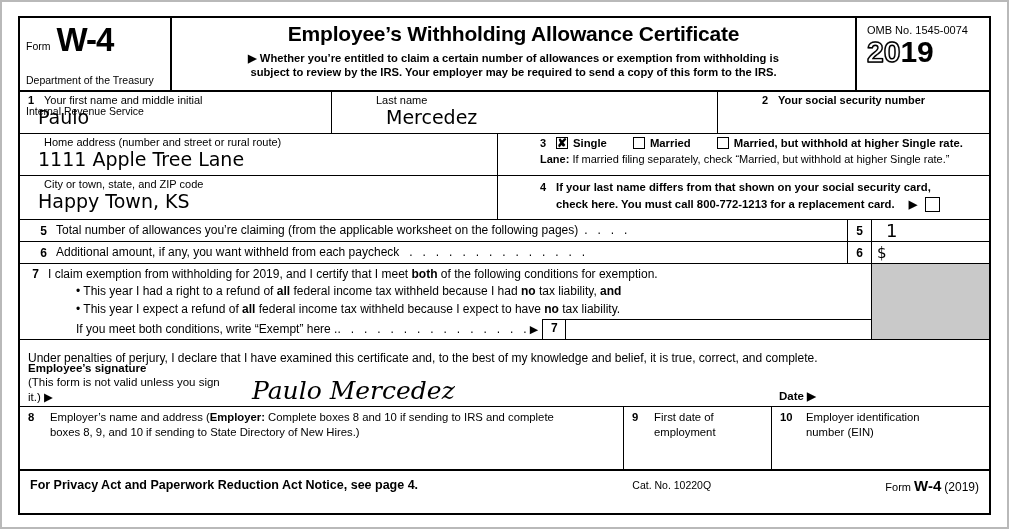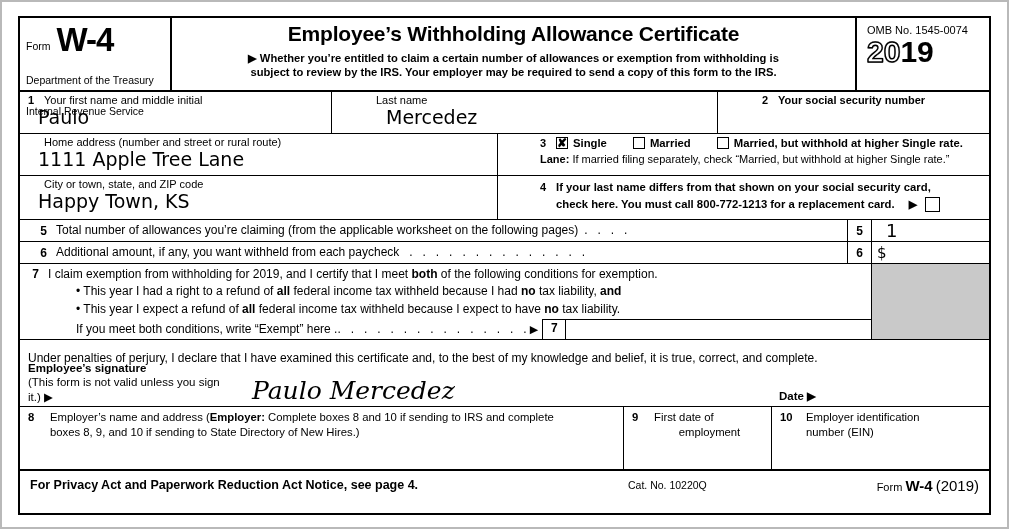--- a/index.html
+++ b/index.html
@@ -292,21 +292,21 @@
     border-top: 2px solid #000;
     display: flex;
     align-items: center;
     height: 30px;
     padding: 0 10px 0 10px;
   }
   .f-left { font-size: 12.5px; font-weight: bold; flex: 0 0 auto; }
   .f-mid { flex: 1; text-align: center; font-size: 10.5px; padding-left: 40px;}
   .f-right { font-size: 11px; flex: 0 0 auto; }
   .f-right .w4s { font-size: 15px; font-weight: bold; }
-  .f-right .yrs { font-size: 15px; }
+  .f-right .yrs { font-size: 12px; }
 </style>
 </head>
 <body>
 
 <div class="page">
   <div class="form">
 
     <div class="hdr">
       <div class="hdr-left">
         <div class="formline">
@@ -451,21 +451,21 @@
           <span><span>Employer’s name and address (</span><b>Employer:</b><span> Complete boxes 8 and 10 if sending to IRS and complete</span></span>
         </div>
         <div class="t" style="padding-left:22px;">boxes 8, 9, and 10 if sending to State Directory of New Hires.)</div>
         <div class="t"></div>
       </div>
       <div class="c9">
         <div class="t hang">
           <span class="idx">9</span>
           <span>First date of</span>
         </div>
-        <div class="t" style="padding-left:22px;text-align:center;">employment</div>
+        <div class="t" style="padding-left:22px;">employment</div>
         <div class="t"></div>
       </div>
       <div class="c10">
         <div class="t hang">
           <span class="idx" style="width:26px;">10</span>
           <span>Employer identification</span>
         </div>
         <div class="t" style="padding-left:26px;">number (EIN)</div>
         <div class="t"></div>
       </div>

